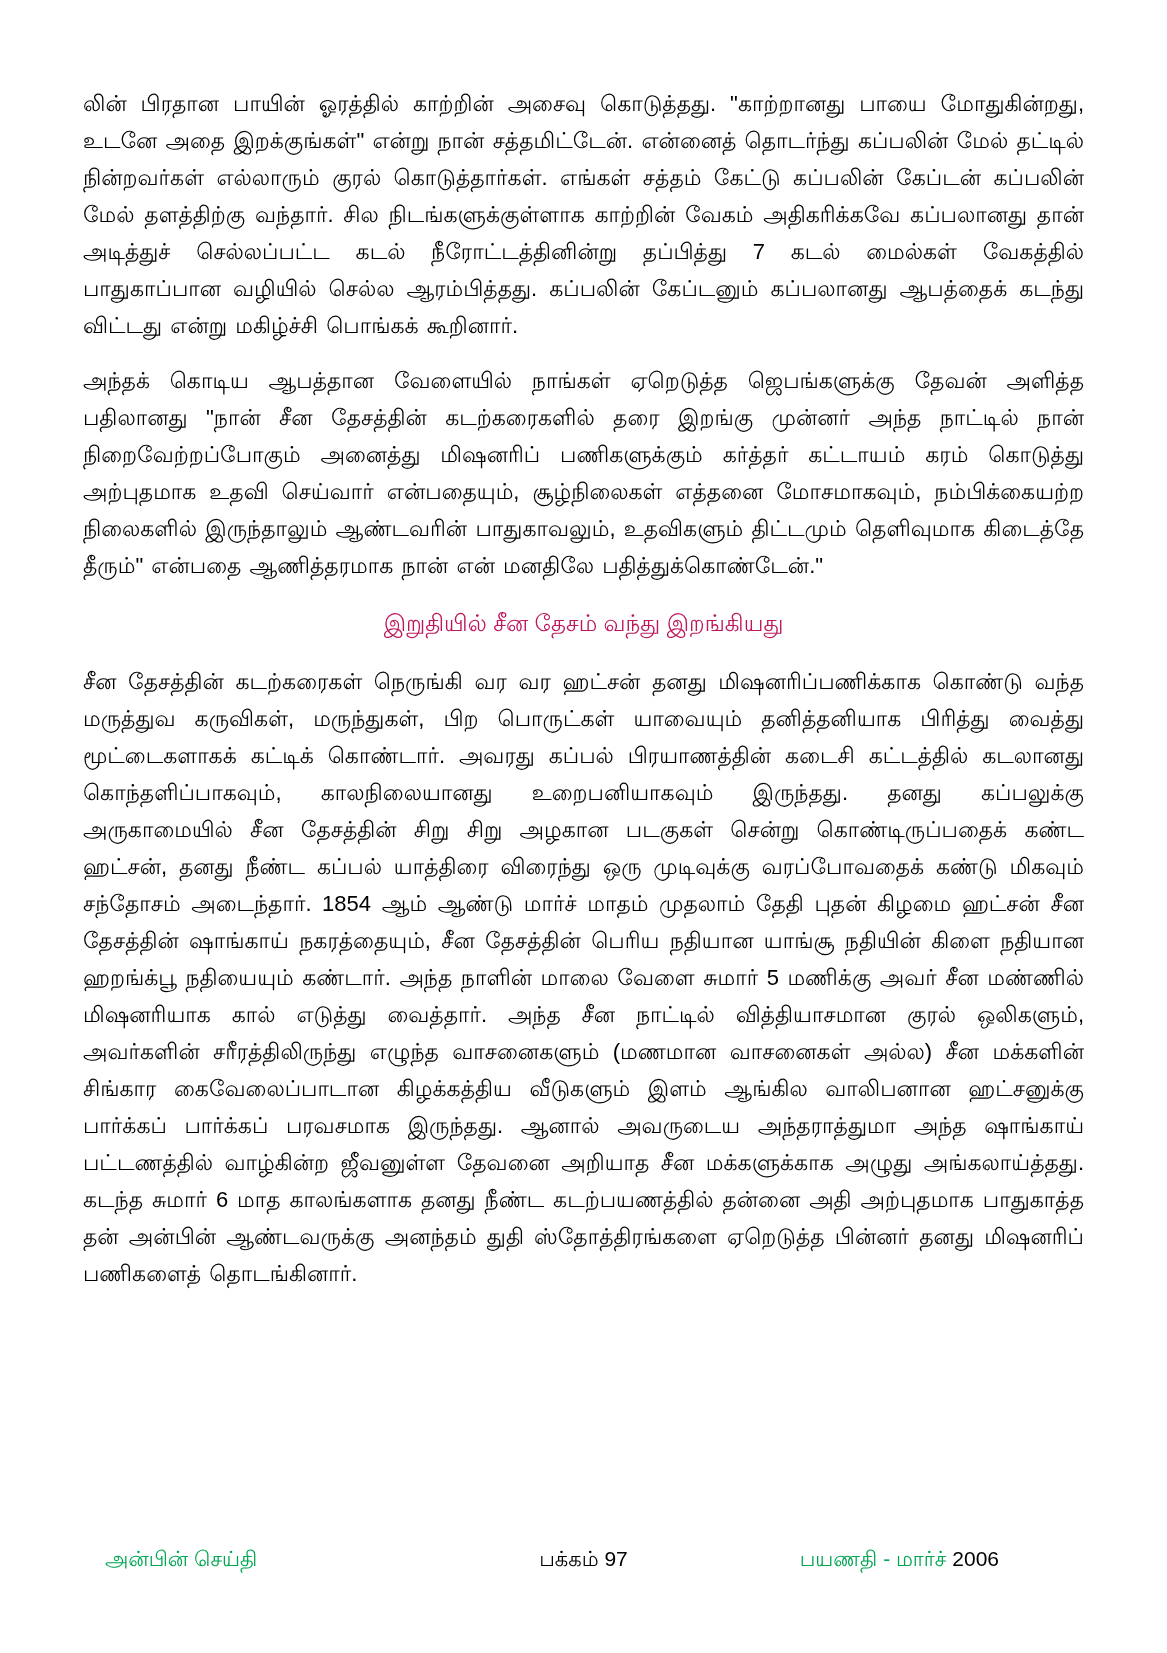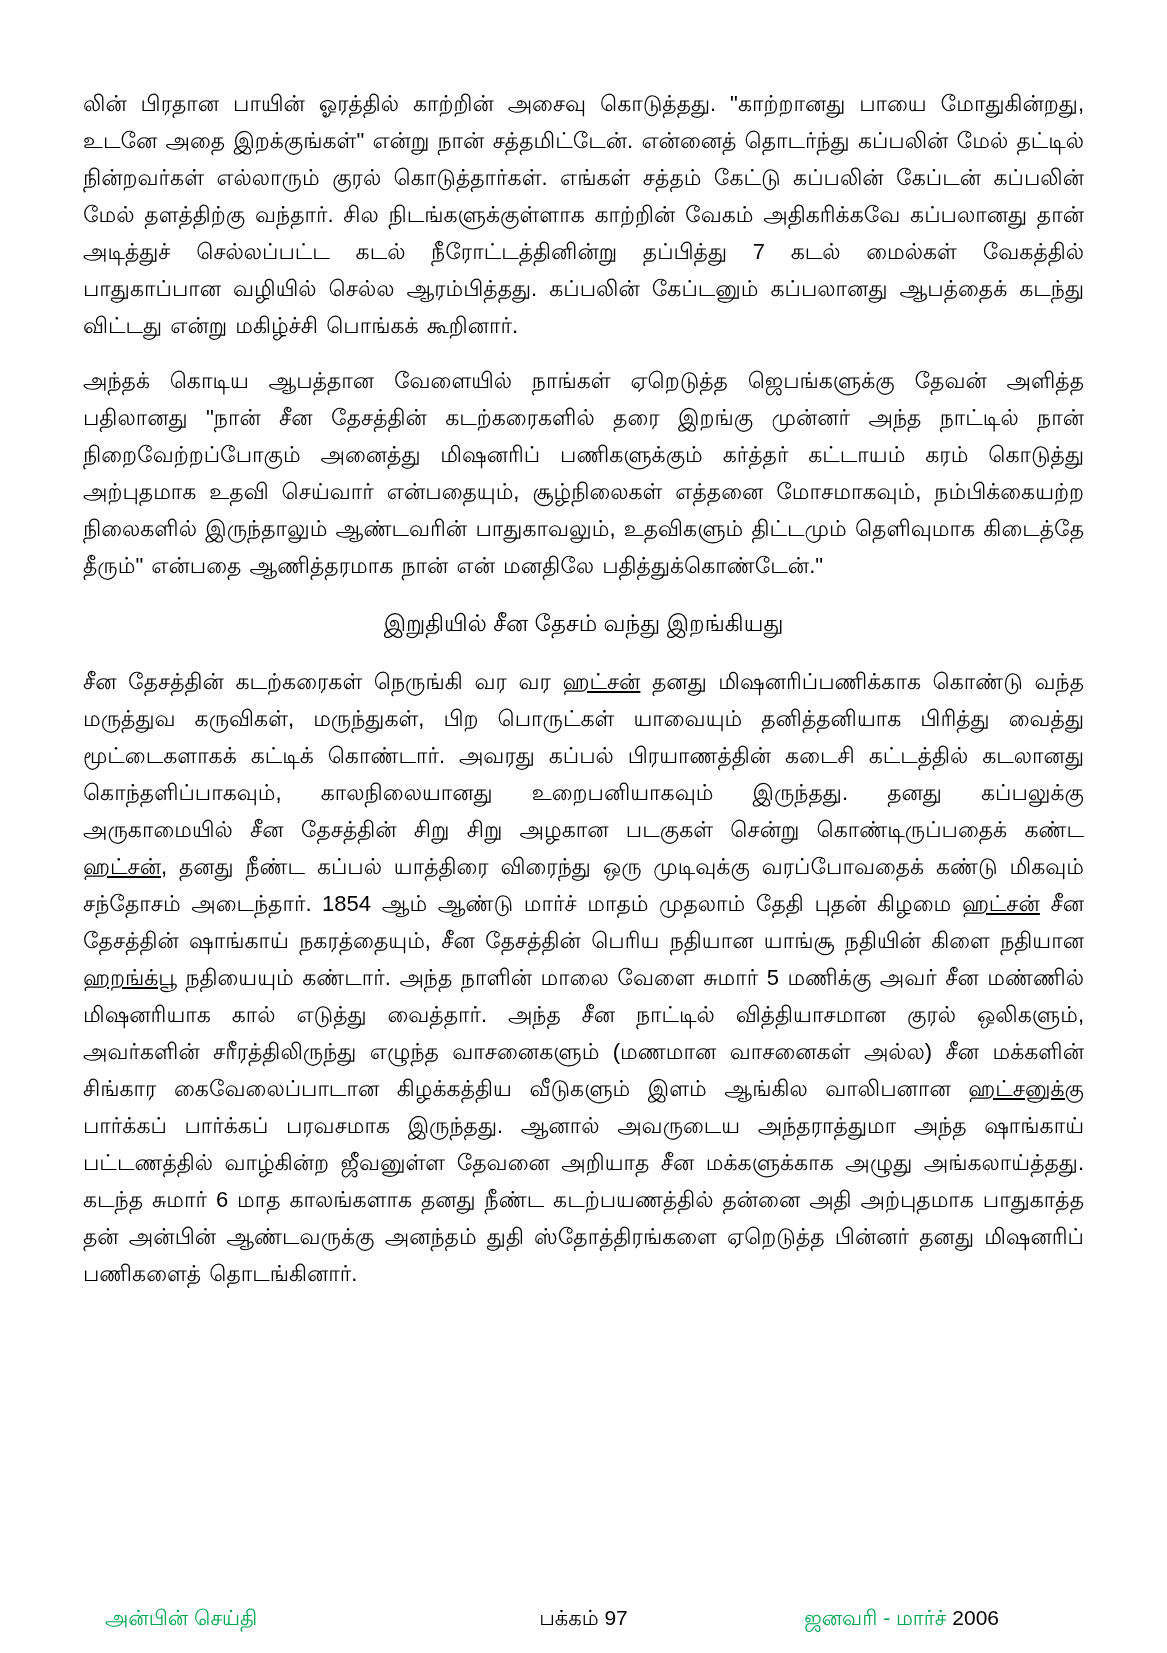--- a/index.html
+++ b/index.html
@@ -32,36 +32,36 @@
     text-justify: inter-word;
     color: #000000;
     word-spacing: 2px;
   }
   .heading {
     margin: 21px 0 21px 0;
     font-size: 23px;
     line-height: 37px;
     font-weight: normal;
     text-align: center;
-    color: #000000;
+    color: #be185d;
   }
   .footer {
     position: absolute;
     left: 0;
-    top: 1603px;
+    top: 1544px;
     width: 1167px;
     height: 40px;
     font-size: 21px;
     line-height: 30px;
   }
   .f-left   { position: absolute; left: 105px; top: 0; color: #00A651; }
   .f-center { position: absolute; left: 50%; top: 0; transform: translateX(-50%); color: #000000; }
   .f-right  { position: absolute; right: 168px; top: 0; color: #000000; }
   .green    { color: #00A651; }
-  .u        { text-decoration: underline; }
+  .u        { }
 </style>
 </head>
 <body>
 
 <div class="page">
 
   <div class="content">
     <p>லின் பிரதான பாயின் ஓரத்தில் காற்றின் அசைவு கொடுத்தது. "காற்றானது பாயை மோதுகின்றது, உடனே அதை இறக்குங்கள்" என்று நான் சத்தமிட்டேன். என்னைத் தொடர்ந்து கப்பலின் மேல் தட்டில் நின்றவர்கள் எல்லாரும் குரல் கொடுத்தார்கள். எங்கள் சத்தம் கேட்டு கப்பலின் கேப்டன் கப்பலின் மேல் தளத்திற்கு வந்தார். சில நிடங்களுக்குள்ளாக காற்றின் வேகம் அதிகரிக்கவே கப்பலானது தான் அடித்துச் செல்லப்பட்ட கடல் நீரோட்டத்தினின்று தப்பித்து 7 கடல் மைல்கள் வேகத்தில் பாதுகாப்பான வழியில் செல்ல ஆரம்பித்தது. கப்பலின் கேப்டனும் கப்பலானது ஆபத்தைக் கடந்து விட்டது என்று மகிழ்ச்சி பொங்கக் கூறினார்.</p>
 
     <p>அந்தக் கொடிய ஆபத்தான வேளையில் நாங்கள் ஏறெடுத்த ஜெபங்களுக்கு தேவன் அளித்த பதிலானது "நான் சீன தேசத்தின் கடற்கரைகளில் தரை இறங்கு முன்னர் அந்த நாட்டில் நான் நிறைவேற்றப்போகும் அனைத்து மிஷனரிப் பணிகளுக்கும் கர்த்தர் கட்டாயம் கரம் கொடுத்து அற்புதமாக உதவி செய்வார் என்பதையும், சூழ்நிலைகள் எத்தனை மோசமாகவும், நம்பிக்கையற்ற நிலைகளில் இருந்தாலும் ஆண்டவரின் பாதுகாவலும், உதவிகளும் திட்டமும் தெளிவுமாக கிடைத்தே தீரும்" என்பதை ஆணித்தரமாக நான் என் மனதிலே பதித்துக்கொண்டேன்."</p>
@@ -70,18 +70,18 @@
 
     <p><span>சீன தேசத்தின் கடற்கரைகள் நெருங்கி வர வர </span><span class="u">ஹட்சன்</span><span> தனது மிஷனரிப்பணிக்காக கொண்டு வந்த மருத்துவ கருவிகள், மருந்துகள், பிற பொருட்கள் யாவையும் தனித்தனியாக பிரித்து வைத்து மூட்டைகளாகக் கட்டிக் கொண்டார். அவரது கப்பல் பிரயாணத்தின் கடைசி கட்டத்தில் கடலானது கொந்தளிப்பாகவும், காலநிலையானது உறைபனியாகவும் இருந்தது. தனது கப்பலுக்கு அருகாமையில் சீன தேசத்தின் சிறு சிறு அழகான படகுகள் சென்று கொண்டிருப்பதைக் கண்ட </span><span class="u">ஹட்சன்</span><span>, தனது நீண்ட கப்பல் யாத்திரை விரைந்து ஒரு முடிவுக்கு வரப்போவதைக் கண்டு மிகவும் சந்தோசம் அடைந்தார். 1854 ஆம் ஆண்டு மார்ச் மாதம் முதலாம் தேதி புதன் கிழமை </span><span class="u">ஹட்சன்</span><span> சீன தேசத்தின் ஷாங்காய் நகரத்தையும், சீன தேசத்தின் பெரிய நதியான யாங்சூ நதியின் கிளை நதியான </span><span class="u">ஹறங்க்பூ</span><span> நதியையும் கண்டார். அந்த நாளின் மாலை வேளை சுமார் 5 மணிக்கு அவர் சீன மண்ணில் மிஷனரியாக கால் எடுத்து வைத்தார். அந்த சீன நாட்டில் வித்தியாசமான குரல் ஒலிகளும், அவர்களின் சரீரத்திலிருந்து எழுந்த வாசனைகளும் (மணமான வாசனைகள் அல்ல) சீன மக்களின் சிங்கார கைவேலைப்பாடான கிழக்கத்திய வீடுகளும் இளம் ஆங்கில வாலிபனான </span><span class="u">ஹட்சனுக்கு</span><span> பார்க்கப் பார்க்கப் பரவசமாக இருந்தது. ஆனால் அவருடைய அந்தராத்துமா அந்த ஷாங்காய் பட்டணத்தில் வாழ்கின்ற ஜீவனுள்ள தேவனை அறியாத சீன மக்களுக்காக அழுது அங்கலாய்த்தது. கடந்த சுமார் 6 மாத காலங்களாக தனது நீண்ட கடற்பயணத்தில் தன்னை அதி அற்புதமாக பாதுகாத்த தன் அன்பின் ஆண்டவருக்கு அனந்தம் துதி ஸ்தோத்திரங்களை ஏறெடுத்த பின்னர் தனது மிஷனரிப் பணிகளைத் தொடங்கினார்.</span></p>
   </div>
 
   <div class="footer">
     <span class="f-left">அன்பின் செய்தி</span>
 
     <span class="f-center">பக்கம் 97</span>
 
     <span class="f-right">
-      <span class="green">ஜனவரி - மார்ச்</span>
+      <span class="green">பயணதி - மார்ச்</span>
       <span>2006</span>
     </span>
   </div>
 
 </div>
 
 </body></html>

